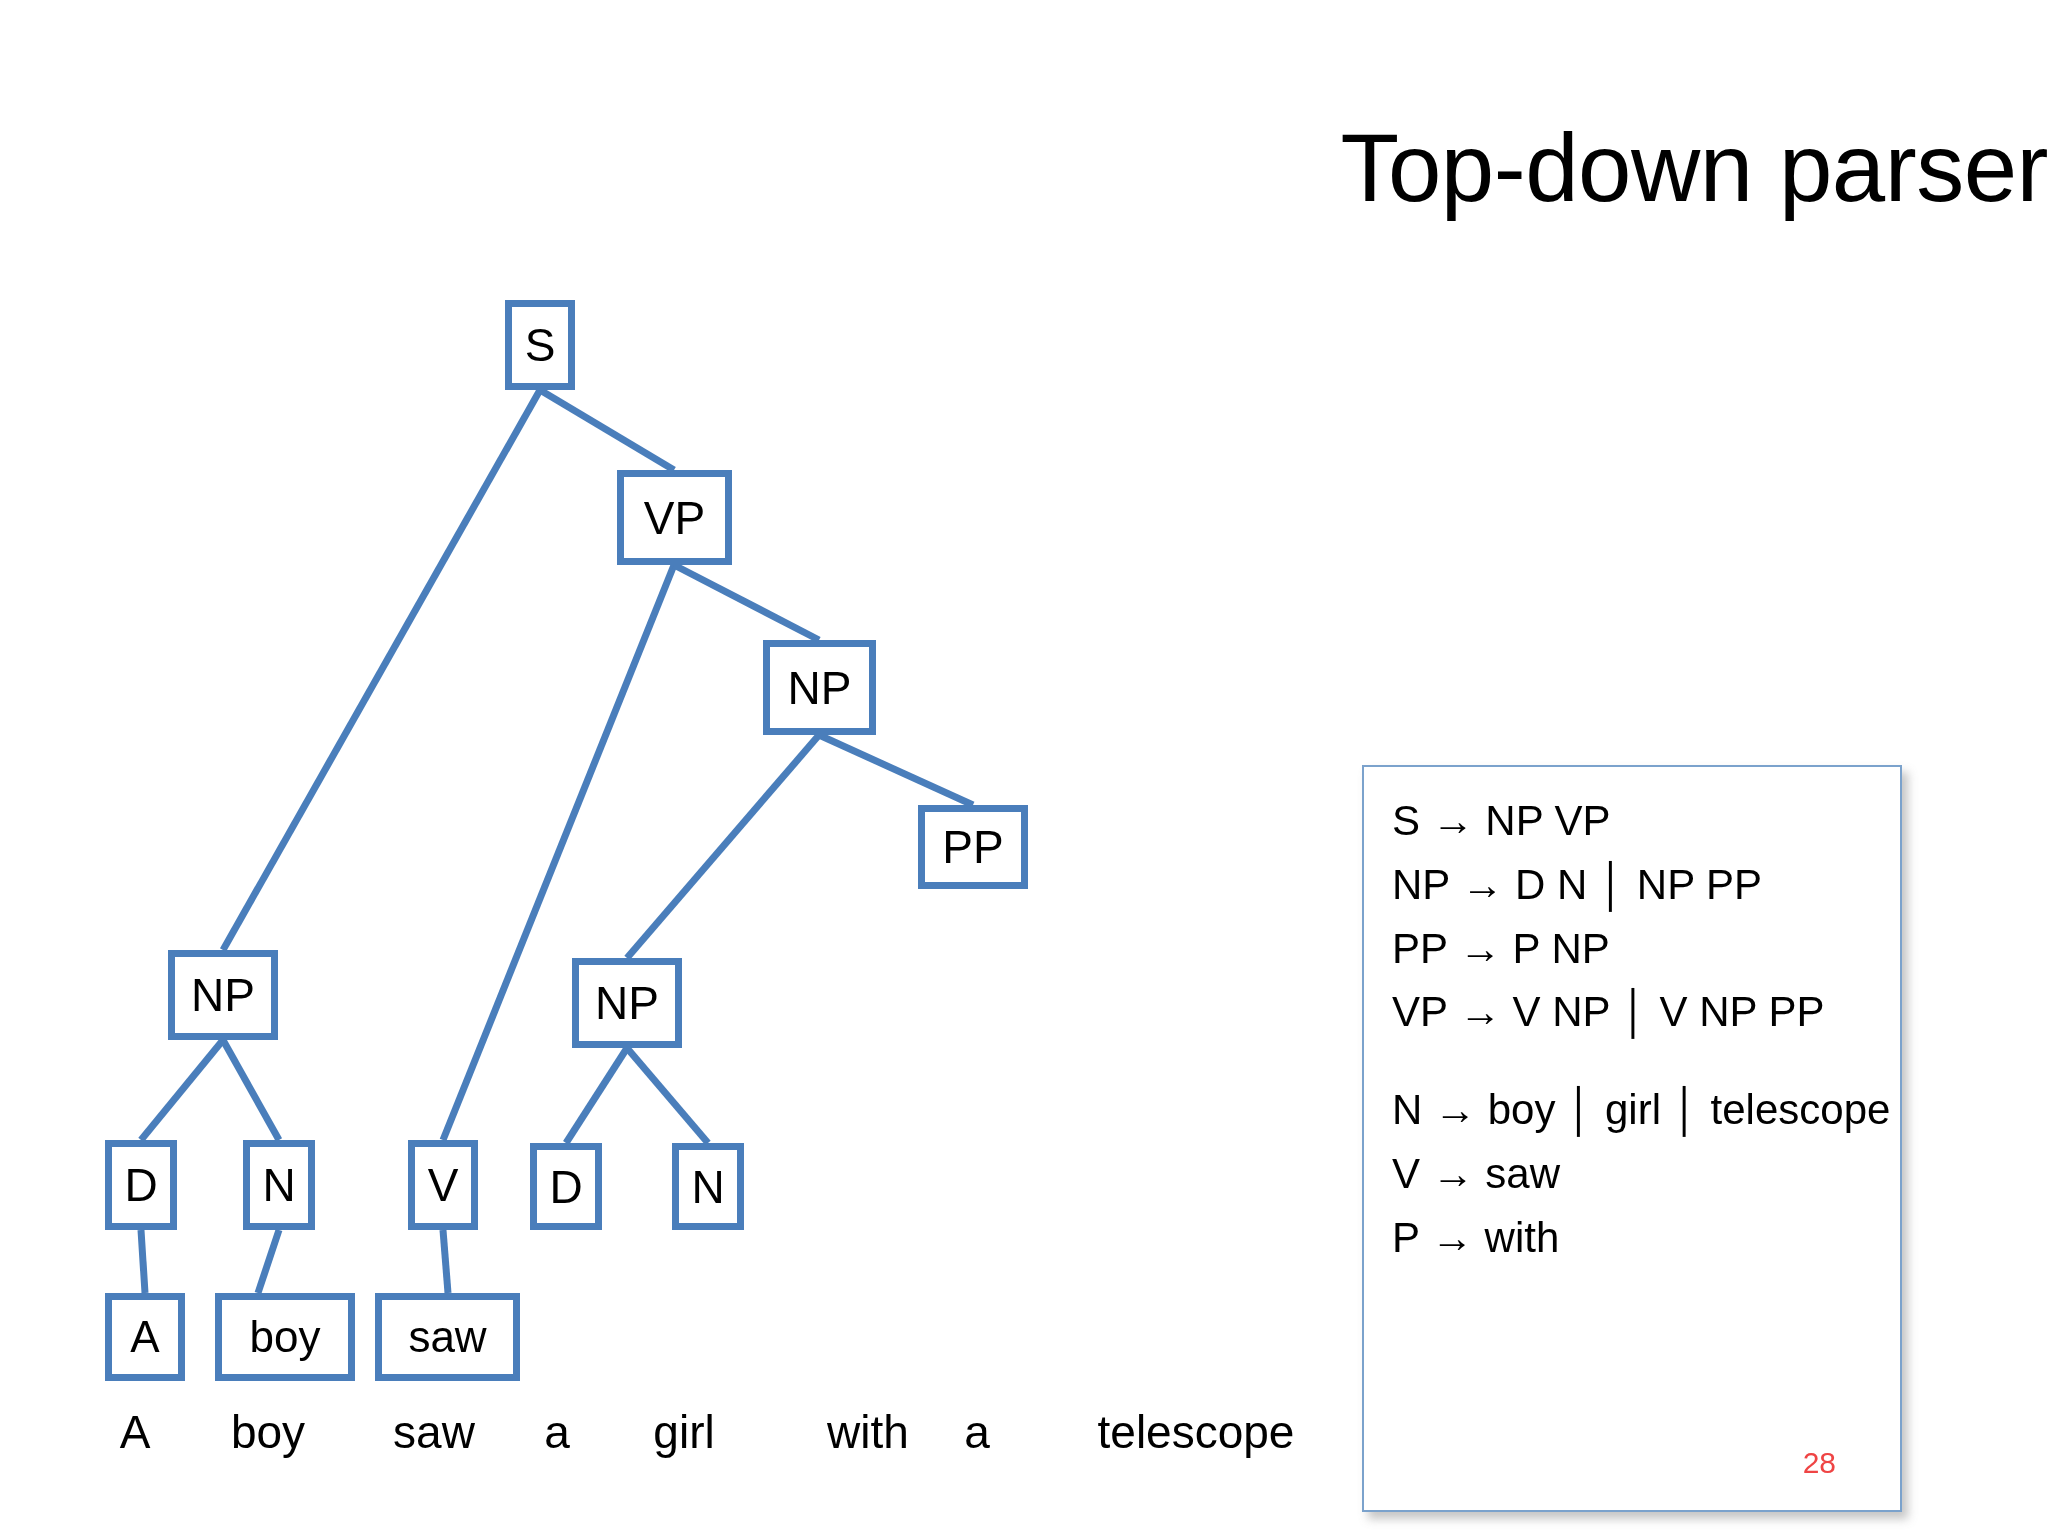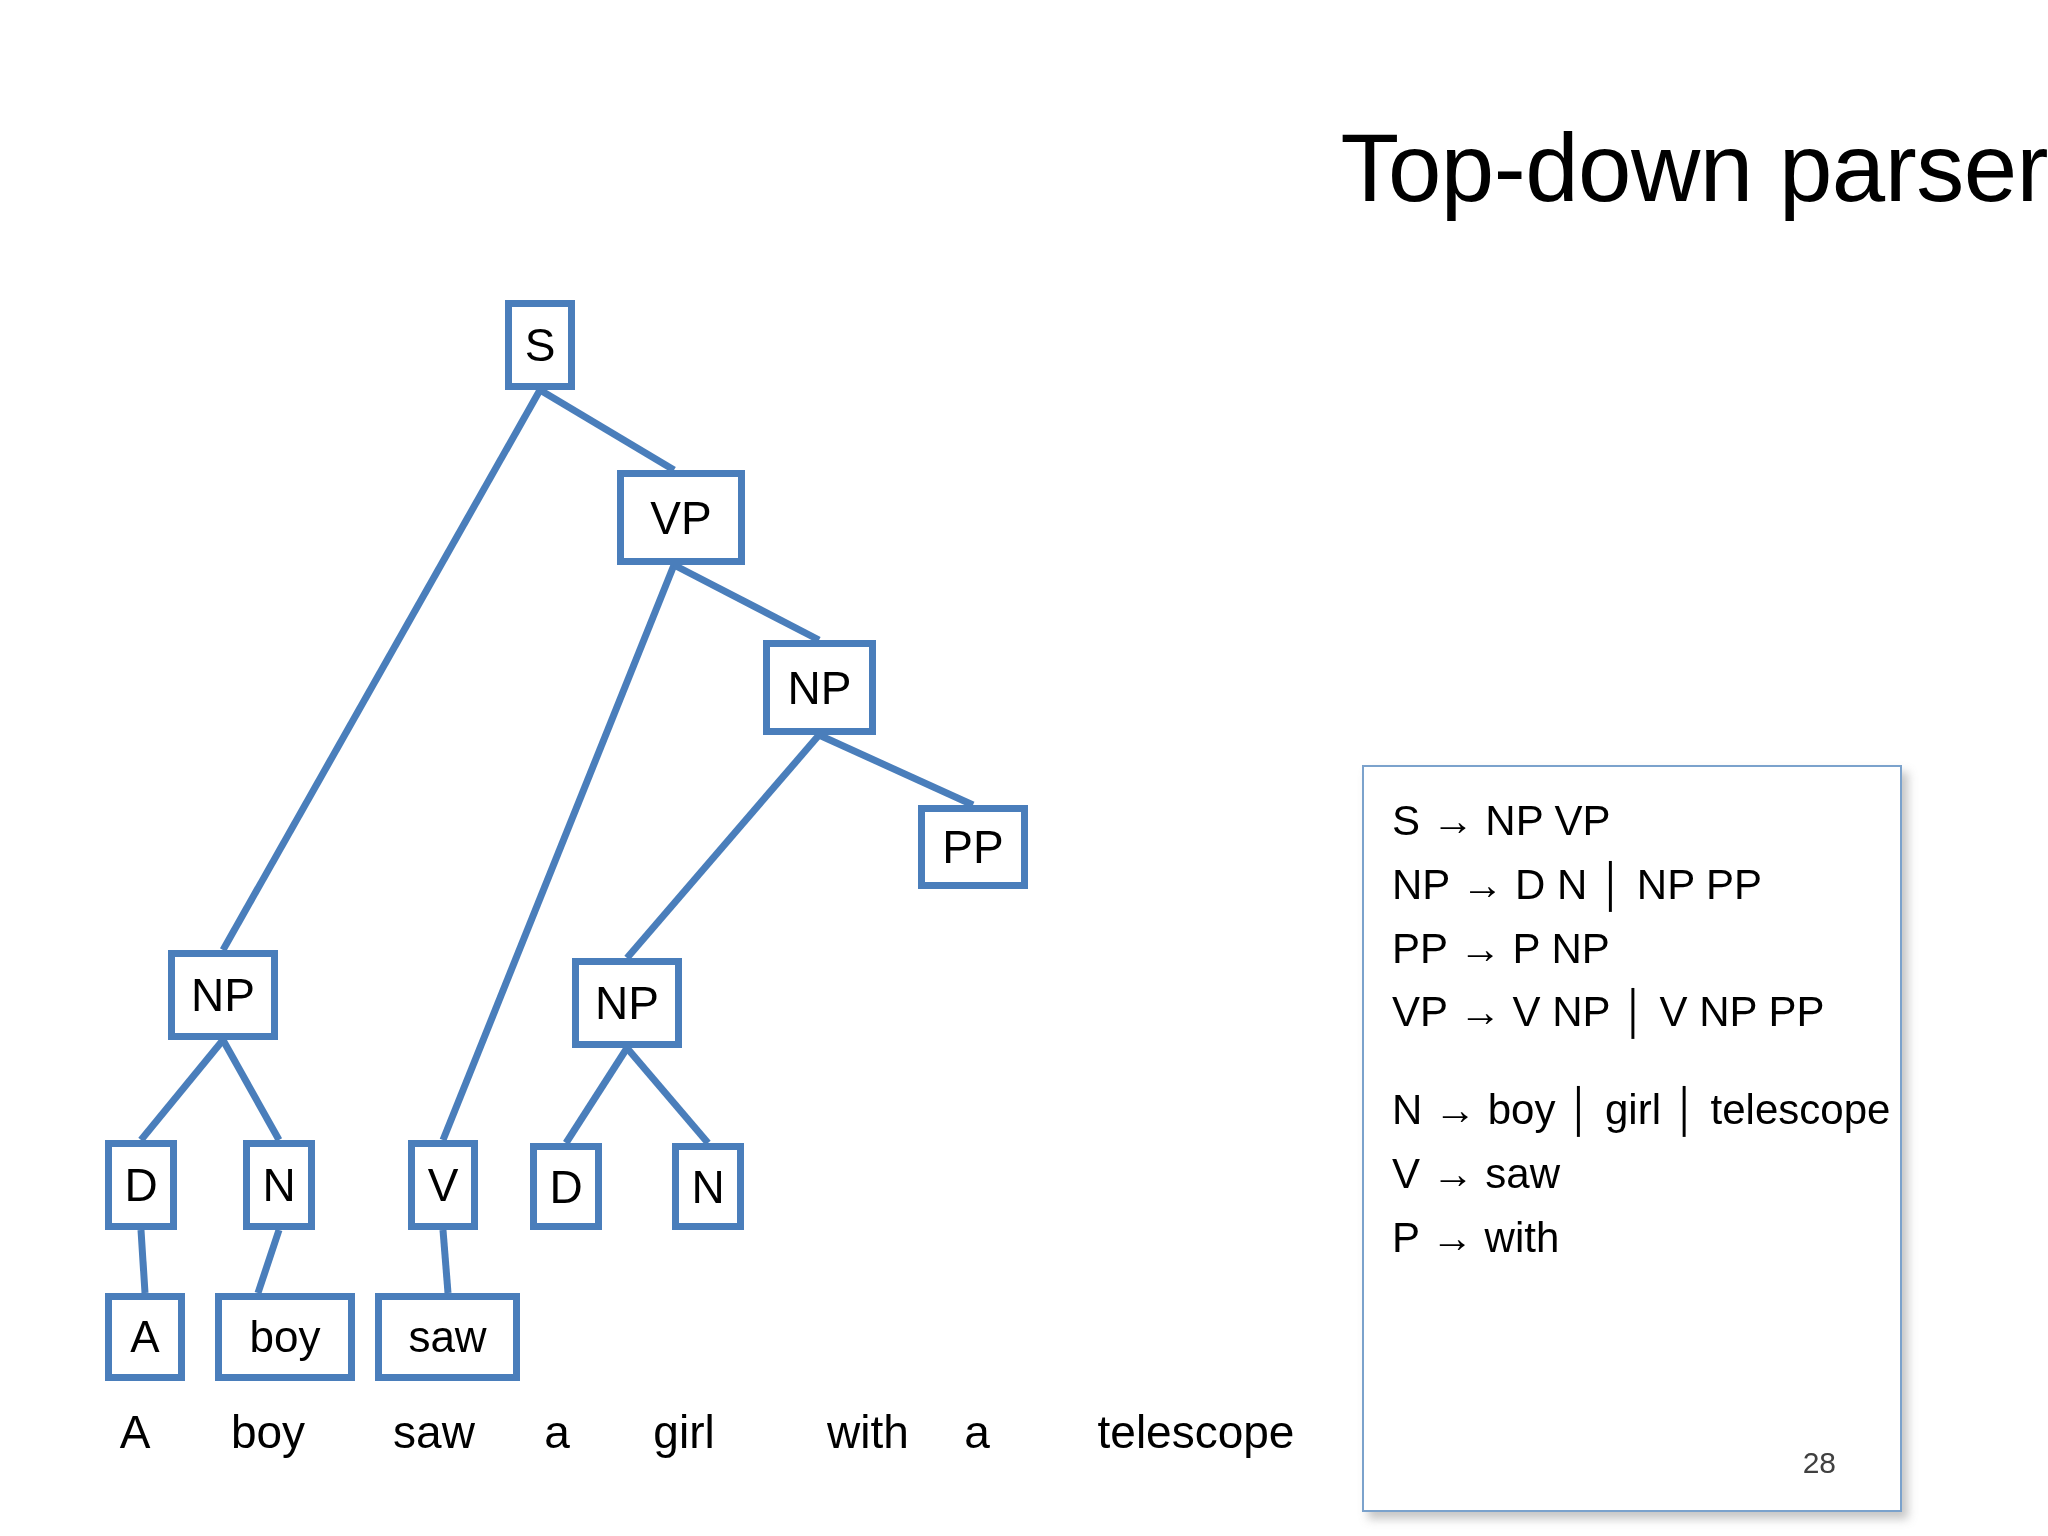--- a/index.html
+++ b/index.html
@@ -106,21 +106,21 @@
   }
   .grammar-rule.spacer {
     height: 34px;
     line-height: 34px;
   }
   #slide-number {
     position: absolute;
     right: 64px;
     bottom: 32px;
     font-size: 30px;
-    color: #404040;
+    color: #ef4444;
     line-height: 1;
     text-align: center;
   }
 </style>
 </head>
 <body>
 
 <div id="slide-title">Top-down parser</div>
 
 <div id="parse-tree">
@@ -135,21 +135,21 @@
       <line x1="223" y1="1040" x2="279" y2="1140" stroke="#4a7ebb" stroke-width="7"></line>
       <line x1="627" y1="1048" x2="566" y2="1143" stroke="#4a7ebb" stroke-width="7"></line>
       <line x1="627" y1="1048" x2="708" y2="1143" stroke="#4a7ebb" stroke-width="7"></line>
       <line x1="141" y1="1230" x2="145" y2="1293" stroke="#4a7ebb" stroke-width="7"></line>
       <line x1="279" y1="1230" x2="258" y2="1293" stroke="#4a7ebb" stroke-width="7"></line>
       <line x1="443" y1="1230" x2="448" y2="1293" stroke="#4a7ebb" stroke-width="7"></line>
     </svg>
 <div class="tree-node" style="left: 505px; top: 300px; width: 70px; height: 90px;">
       <span>S</span>
     </div>
-    <div class="tree-node" style="left: 617px; top: 470px; width: 128px; height: 95px;">
+    <div class="tree-node" style="left: 617px; top: 470px; width: 115px; height: 95px;">
       <span>VP</span>
     </div>
     <div class="tree-node" style="left: 763px; top: 640px; width: 113px; height: 95px;">
       <span>NP</span>
     </div>
     <div class="tree-node" style="left: 918px; top: 805px; width: 110px; height: 84px;">
       <span>PP</span>
     </div>
     <div class="tree-node" style="left: 168px; top: 950px; width: 110px; height: 90px;">
       <span>NP</span>

